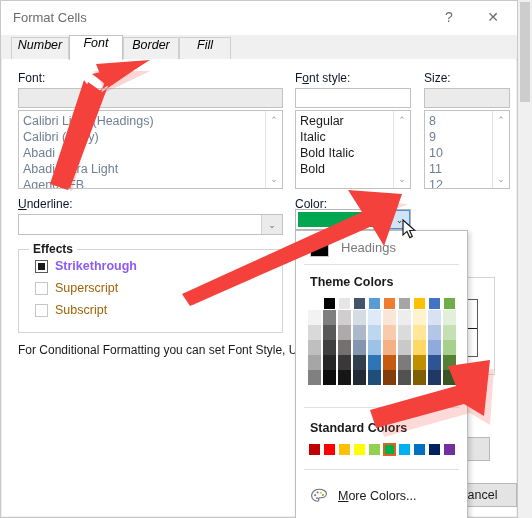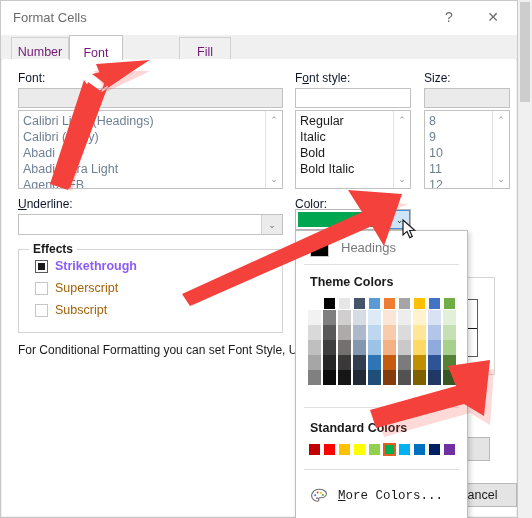--- a/index.html
+++ b/index.html
@@ -60,25 +60,26 @@
   .win-btn.help { right: 46px; }
   .win-btn.close { right: 2px; }
 
   .tabstrip {
     position: absolute; left: 0; top: 34px; right: 0; height: 24px;
     background: #f0f0f0;
     border-bottom: 1px solid #d0d0d0;
   }
   .tab {
     position: absolute; top: 2px; height: 22px;
-    display: flex; align-items: flex-end; justify-content: center;
-    font-size: 12.5px; color: #701a75;
+    display: flex; align-items: flex-start; justify-content: center;
+    font-size: 12.5px; color: #000000;
     background: #f0f0f0;
     border: 1px solid #d0d0d0; border-bottom: none;
     box-sizing: border-box;
+    font-style: italic;
   }
   .tab.active {
     background: #ffffff; top: 0; height: 25px;
     border-color: #c4c4c4; z-index: 3;
     font-weight: normal;
   }
 
   .panel {
     position: absolute; left: 1px; top: 58px; right: 1px; bottom: 1px;
     background: #ffffff;
@@ -262,20 +263,23 @@
       <div class="win-btn close">✕</div>
     </div>
 
     <div class="tabstrip">
       <div class="tab" style="left:10px; width:58px;">
         <span>Number</span>
       </div>
       <div class="tab active" style="left:68px; width:54px;">
         <span>Font</span>
       </div>
+      <div class="tab" style="left:122px; width:56px;">
+        <span>Border</span>
+      </div>
       <div class="tab" style="left:178px; width:52px;">
         <span>Fill</span>
       </div>
     </div>
 
     <div class="panel">
 
       <div class="lbl" style="left:16px; top:12px;">Font:</div>
       <div class="textbox grayfill" style="left:16px; top:29px; width:265px; height:20px;"></div>
       <div class="listbox" style="left:16px; top:51px; width:265px; height:79px;">
@@ -294,22 +298,22 @@
       </div>
 
       <div class="lbl" style="left:293px; top:12px;">
         <span>F</span><u>o</u><span>nt style:</span>
       </div>
       <div class="textbox" style="left:293px; top:29px; width:116px; height:20px;"></div>
       <div class="listbox dark" style="left:293px; top:51px; width:116px; height:79px;">
         <div class="items">
           <div class="item">Regular</div>
           <div class="item">Italic</div>
+          <div class="item">Bold Italic</div>
           <div class="item">Bold</div>
-          <div class="item">Bold Italic</div>
         </div>
         <div class="vscroll">
           <div class="arw up">⌃</div>
           <div class="arw dn">⌄</div>
         </div>
       </div>
 
       <div class="lbl" style="left:422px; top:12px;">Size:</div>
       <div class="textbox grayfill" style="left:422px; top:29px; width:86px; height:20px;"></div>
       <div class="listbox" style="left:422px; top:51px; width:86px; height:79px;">
@@ -461,21 +465,21 @@
             <div class="cell" style="background: rgb(146, 208, 80);"></div>
             <div class="cell sel" style="background: rgb(0, 176, 80);"></div>
             <div class="cell" style="background: rgb(0, 176, 240);"></div>
             <div class="cell" style="background: rgb(0, 112, 192);"></div>
             <div class="cell" style="background: rgb(0, 32, 96);"></div>
             <div class="cell" style="background: rgb(112, 48, 160);"></div>
           </div>
 
         <div class="hr" style="top:238px;"></div>
 
-        <div class="morecolors" style="top:250px;font-family:Liberation Mono, monospace;">
+        <div class="morecolors" style="top:250px;">
           <span class="palette-icon">
             <svg width="18" height="16" viewBox="0 0 18 16">
               <path d="M9 1.2C4.9 1.2 1.6 4 1.6 7.6c0 3.5 3 5.6 5.6 5.6 1.3 0 1.7-.6 1.7-1.2 0-.5-.4-.8-.4-1.3 0-.6.5-1 1.2-1h1.6c2.8 0 5.1-1.8 5.1-4.3C16.4 3.2 13.1 1.2 9 1.2z" fill="none" stroke="#6b6b6b" stroke-width="1.1"></path>
               <circle cx="5.2" cy="7.3" r="1" fill="#3a7ac0"></circle>
               <circle cx="7.6" cy="4.6" r="1" fill="#d84a3a"></circle>
               <circle cx="10.8" cy="4.7" r="1" fill="#e8b93a"></circle>
               <circle cx="12.9" cy="7.1" r="1" fill="#5aa84a"></circle>
               <circle cx="7.0" cy="10.2" r="0.9" fill="#8a55b0"></circle>
             </svg>
           </span>

